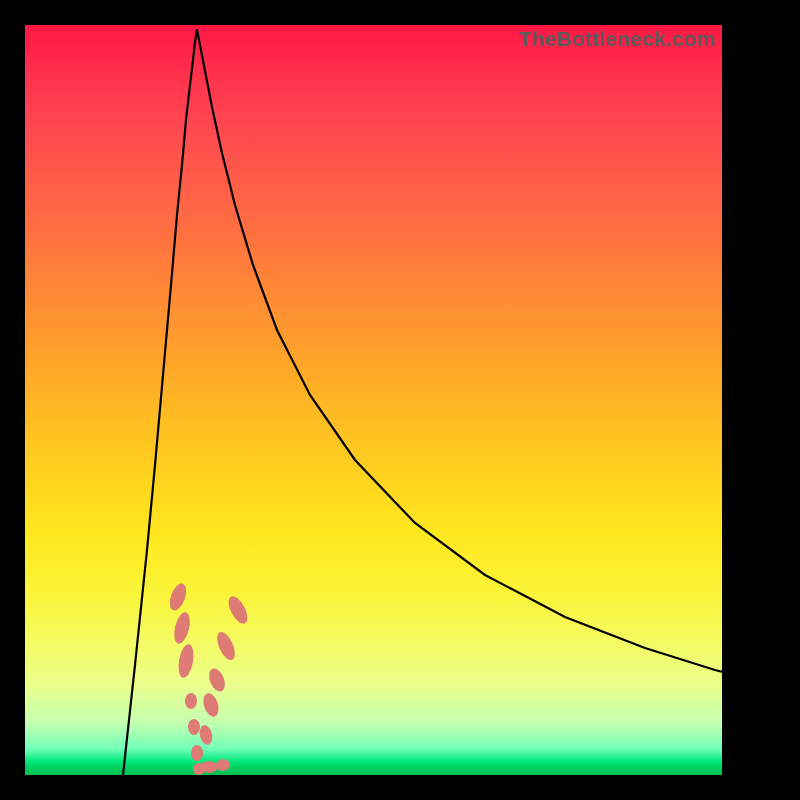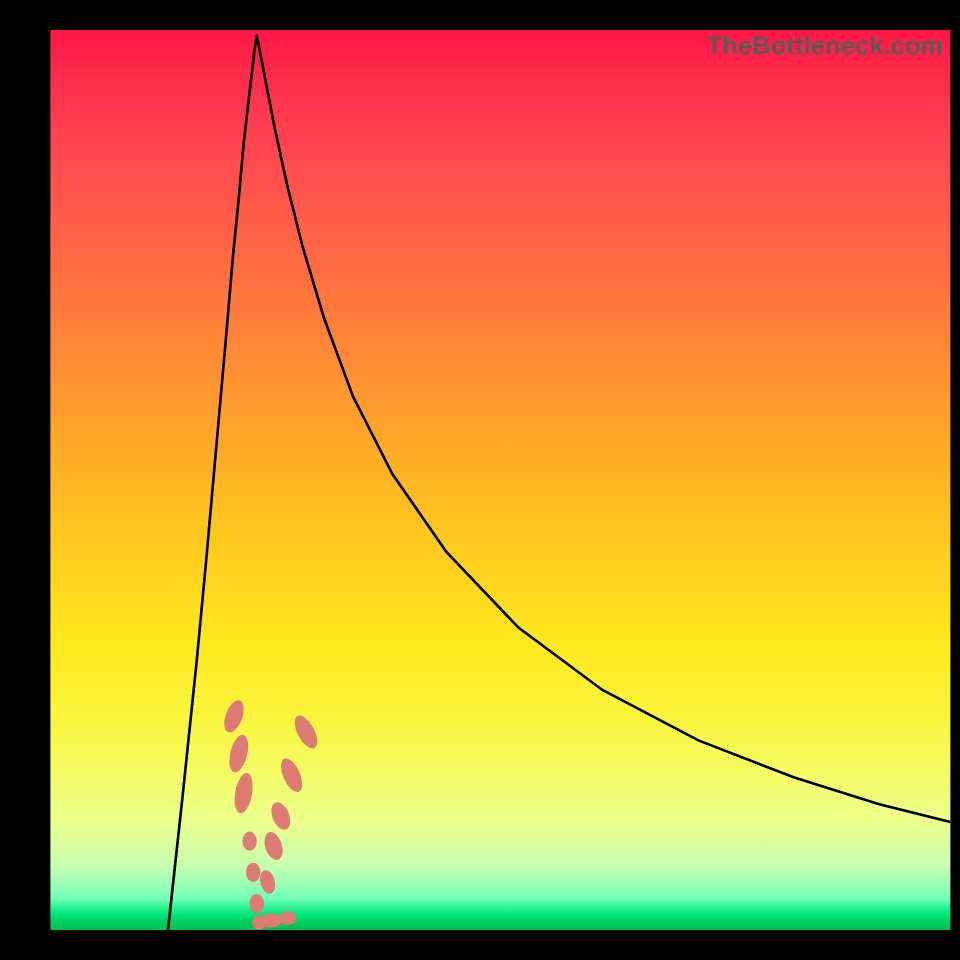--- a/index.html
+++ b/index.html
@@ -5,23 +5,23 @@
   html, body {
     margin: 0;
     padding: 0;
     width: 800px;
     height: 800px;
     background: #000;
     overflow: hidden;
   }
   .frame {
     position: absolute;
-    left: 42px;
+    left: 25px;
     top: 25px;
-    width: 750px;
+    width: 697px;
     height: 750px;
     background: linear-gradient(to bottom,
       #ff1744 0%,
       #ff2f4c 6%,
       #ff4350 12%,
       #ff5a4a 20%,
       #ff7140 28%,
       #ff8a35 36%,
       #ffa22a 44%,
       #ffbb22 52%,

